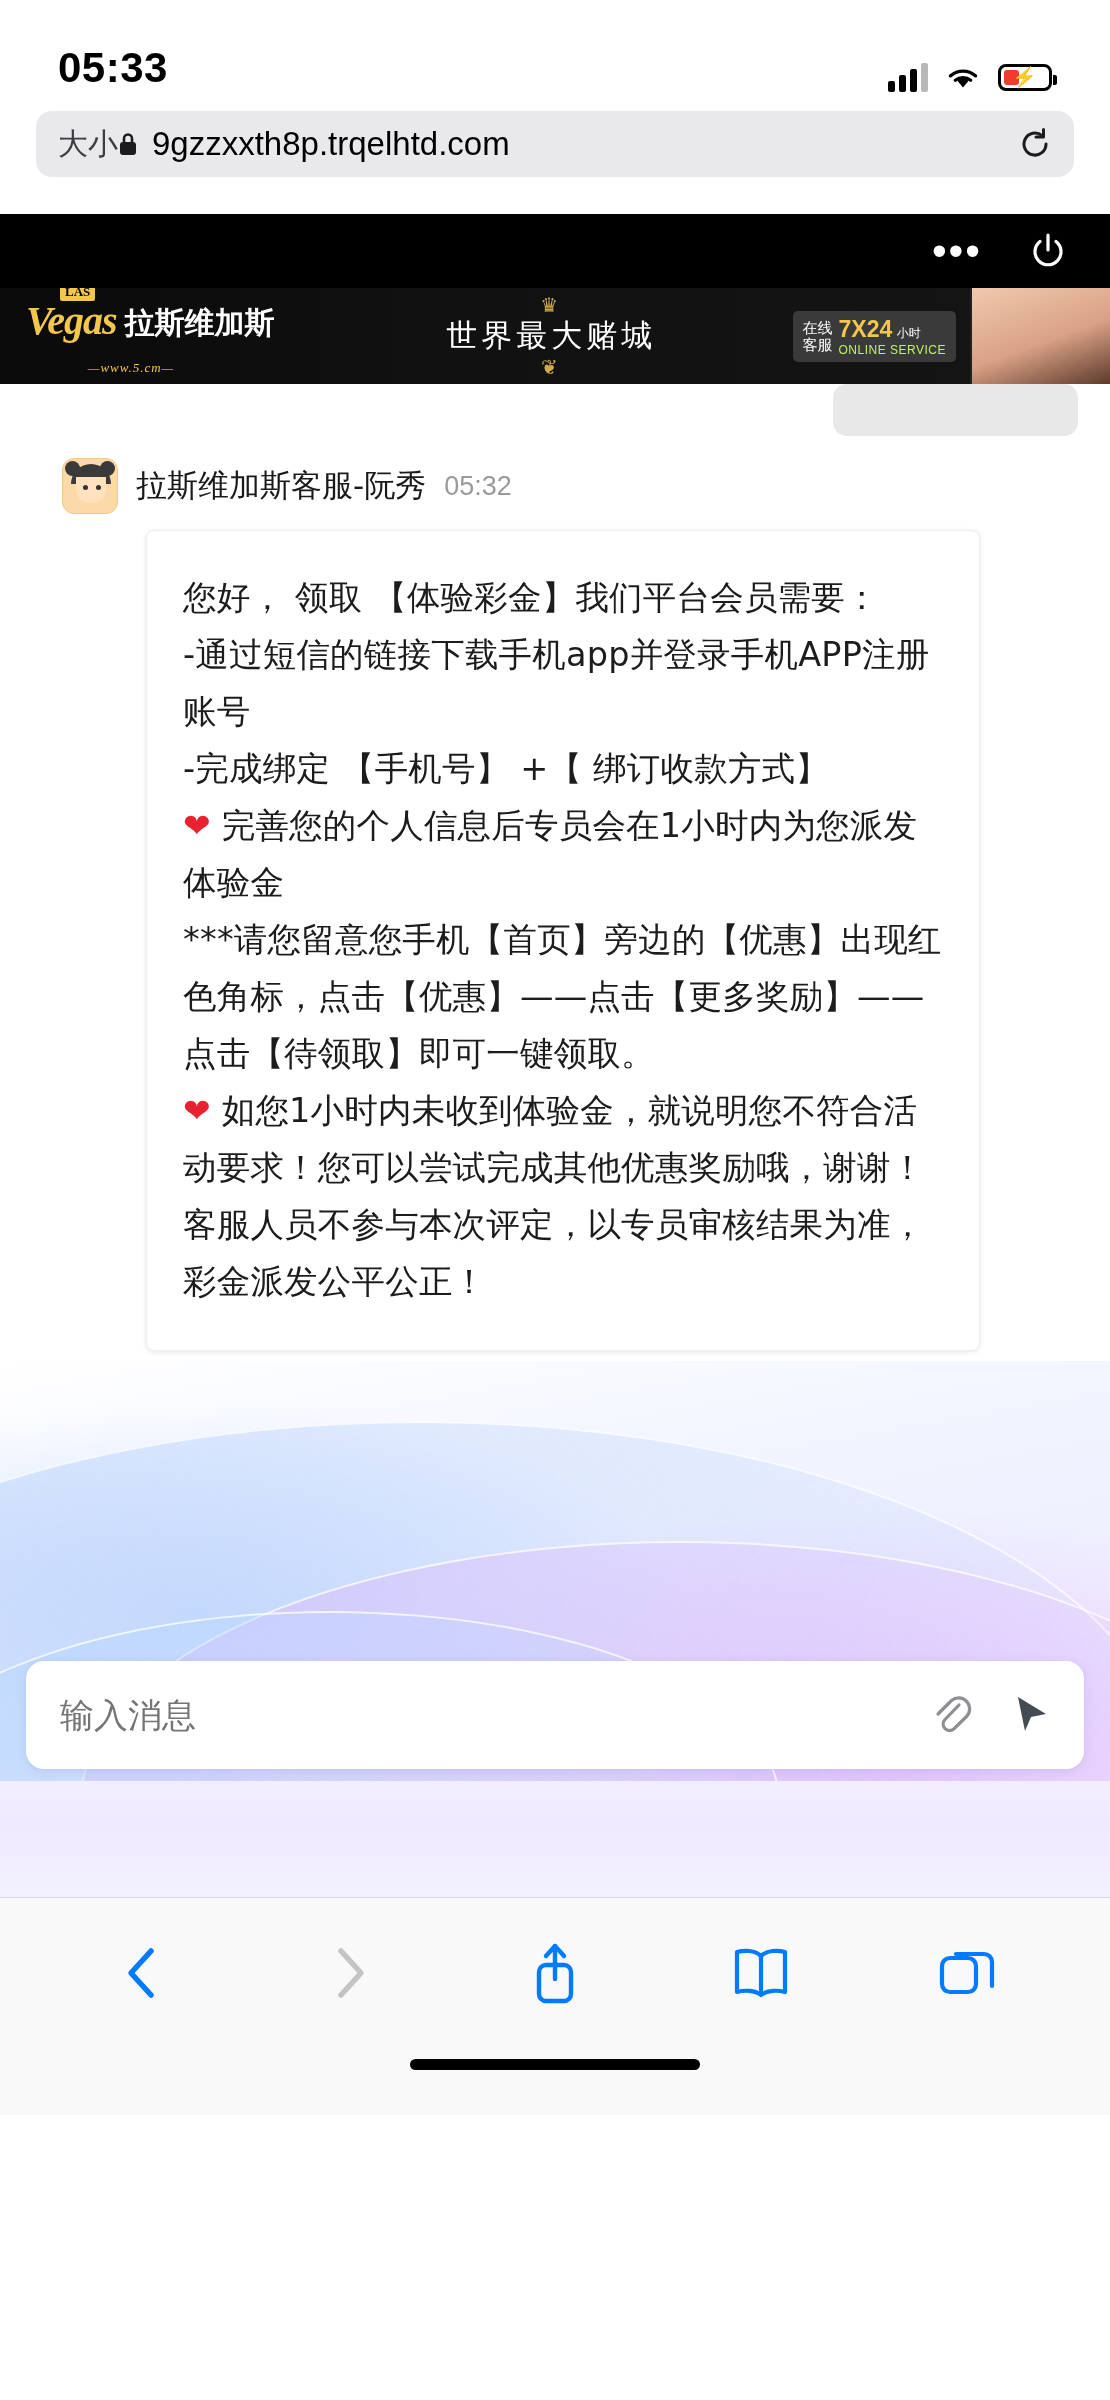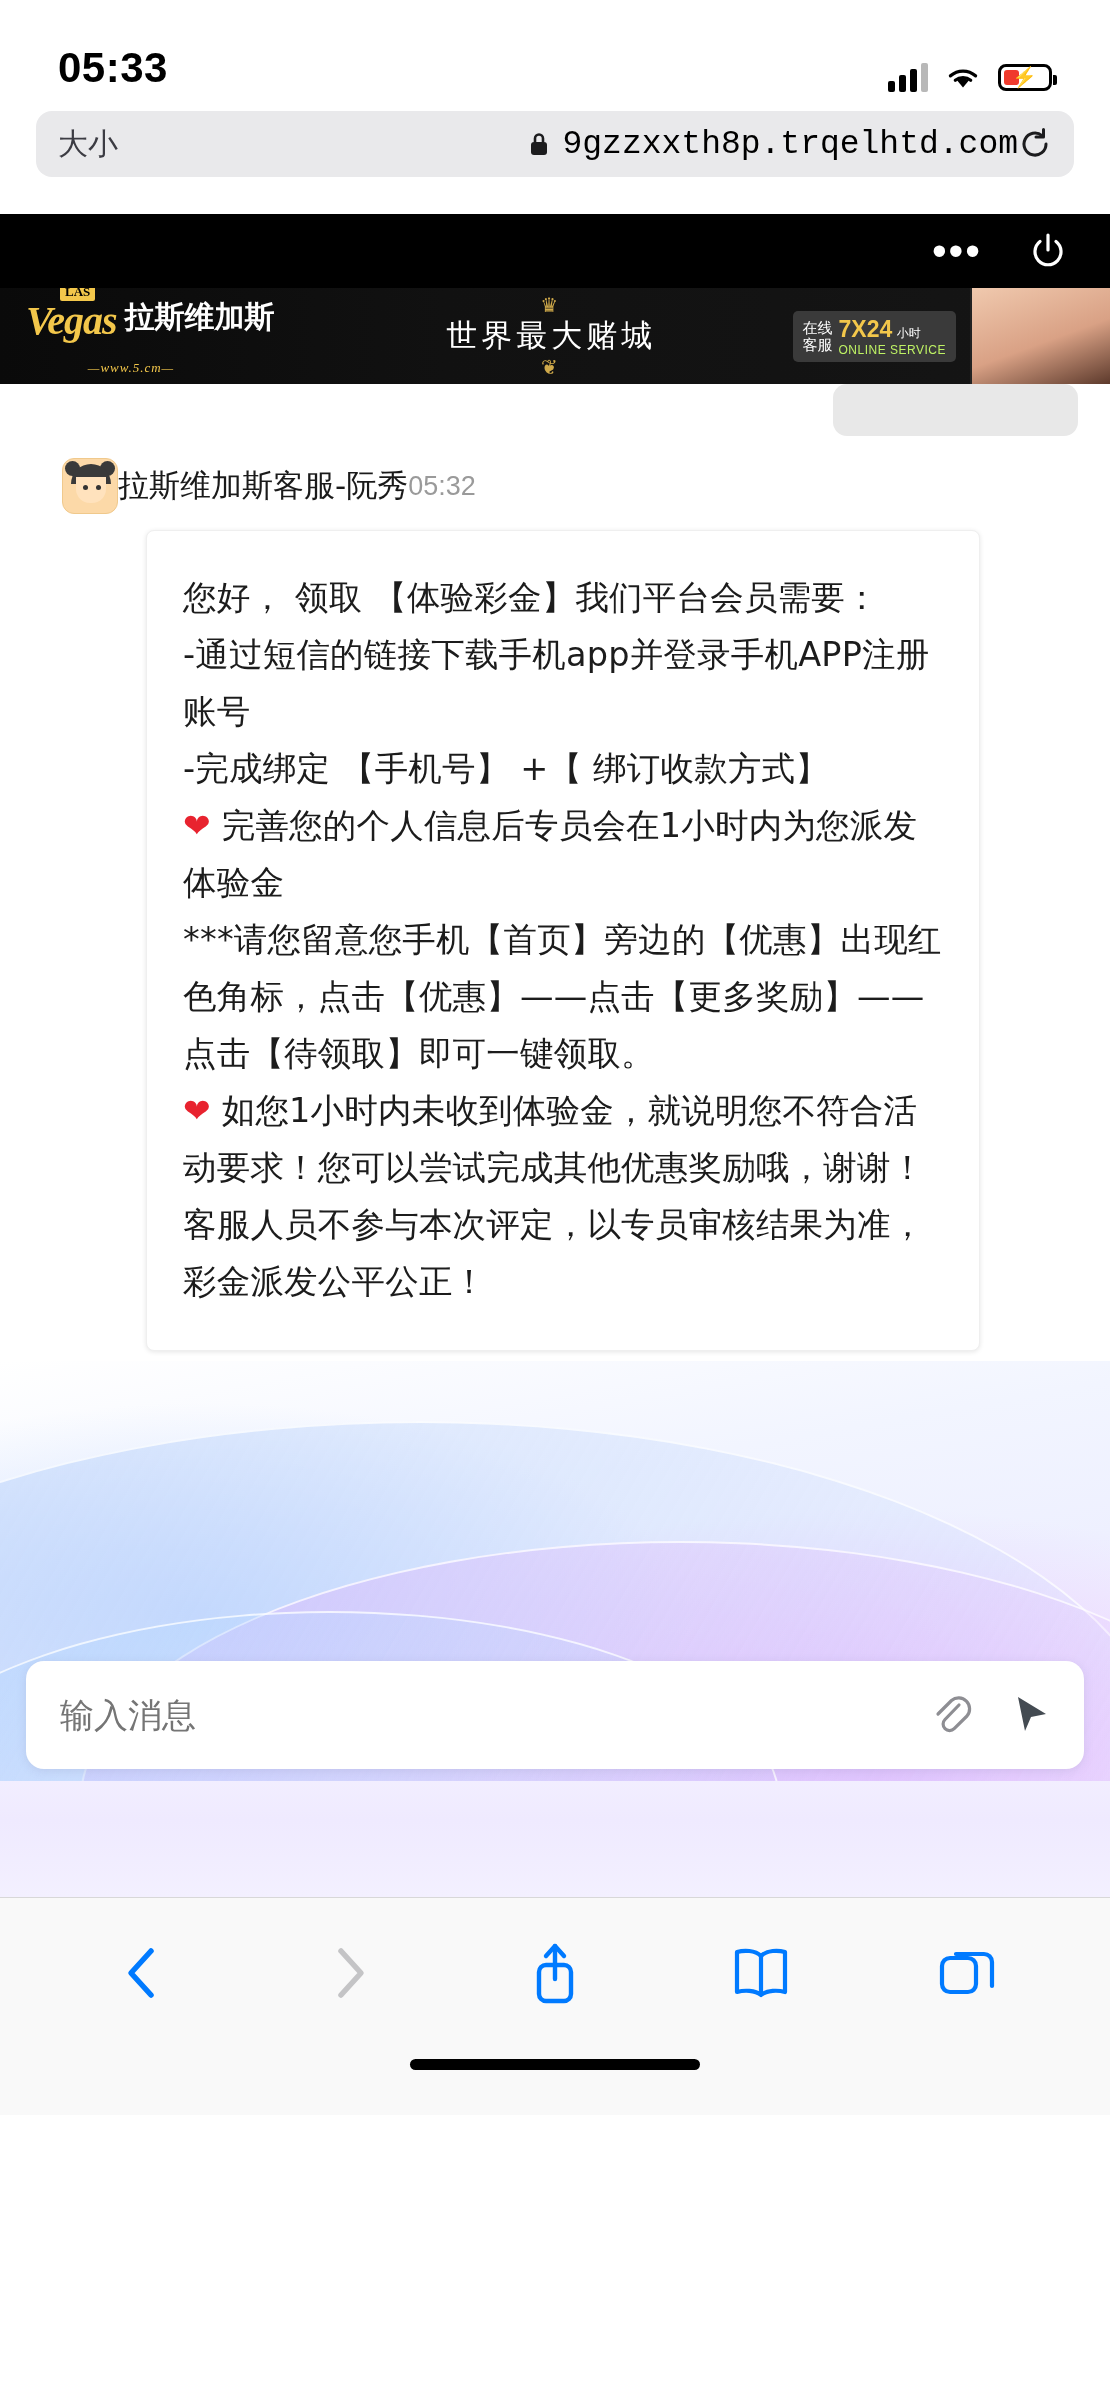--- a/index.html
+++ b/index.html
@@ -75,23 +75,22 @@
   }
   .url-aa {
     font-size: 30px;
     color: #3c3c43;
     white-space: nowrap;
   }
   .url-center {
     flex: 1;
     display: flex;
     align-items: center;
-    justify-content: flex-end;
+    justify-content: flex-start;
     gap: 14px;
-    font-family: Liberation Mono, monospace;
   }
   .lock-icon { width: 20px; height: 26px; position: relative; flex: none; }
   .url-text {
     font-size: 33px;
     color: #000;
     white-space: nowrap;
   }
   .reload-icon { width: 34px; height: 34px; flex: none; }
 
   .url-bar-spacer { height: 34px; background: #ffffff; }
@@ -133,21 +132,21 @@
     top: -14px; left: 34px;
     background: #f3c74b;
     color: #000;
     font-size: 13px;
     font-style: normal;
     font-weight: bold;
     padding: 1px 5px;
     border-radius: 2px;
     letter-spacing: 0;
   }
-  .logo-row { display: flex; align-items: flex-start; gap: 8px; }
+  .logo-row { display: flex; align-items: flex-end; gap: 8px; }
   .logo-cn {
     color: #ffffff; font-size: 30px; font-weight: bold;
     font-family: "DejaVu Sans", sans-serif;
   }
   .logo-url {
     color: #f3c74b; font-size: 13px; letter-spacing: 1px;
     font-family: "Liberation Serif", serif; font-style: italic;
     margin-top: 16px; text-align: center; width: 210px;
   }
   .banner-slogan {
@@ -184,21 +183,21 @@
   }
   .ghost-bubble {
     width: 245px; height: 52px;
     background: #e8e8e8;
     border-radius: 14px;
     margin-left: auto;
     margin-right: 32px;
     margin-top: 0;
   }
   .msg-head {
-    display: flex; align-items: center; 
+    display: flex; align-items: center; gap: 18px;
     padding: 22px 0 0 62px;
   }
   .avatar {
     width: 56px; height: 56px; border-radius: 12px;
     background: #fcd9a8; position: relative; overflow: hidden; flex: none;
     border: 1px solid #f0c98c;
   }
   .avatar .hair {
     position: absolute; left: 8px; top: 5px; width: 40px; height: 20px;
     background: #3a3a3a; border-radius: 20px 20px 0 0;

